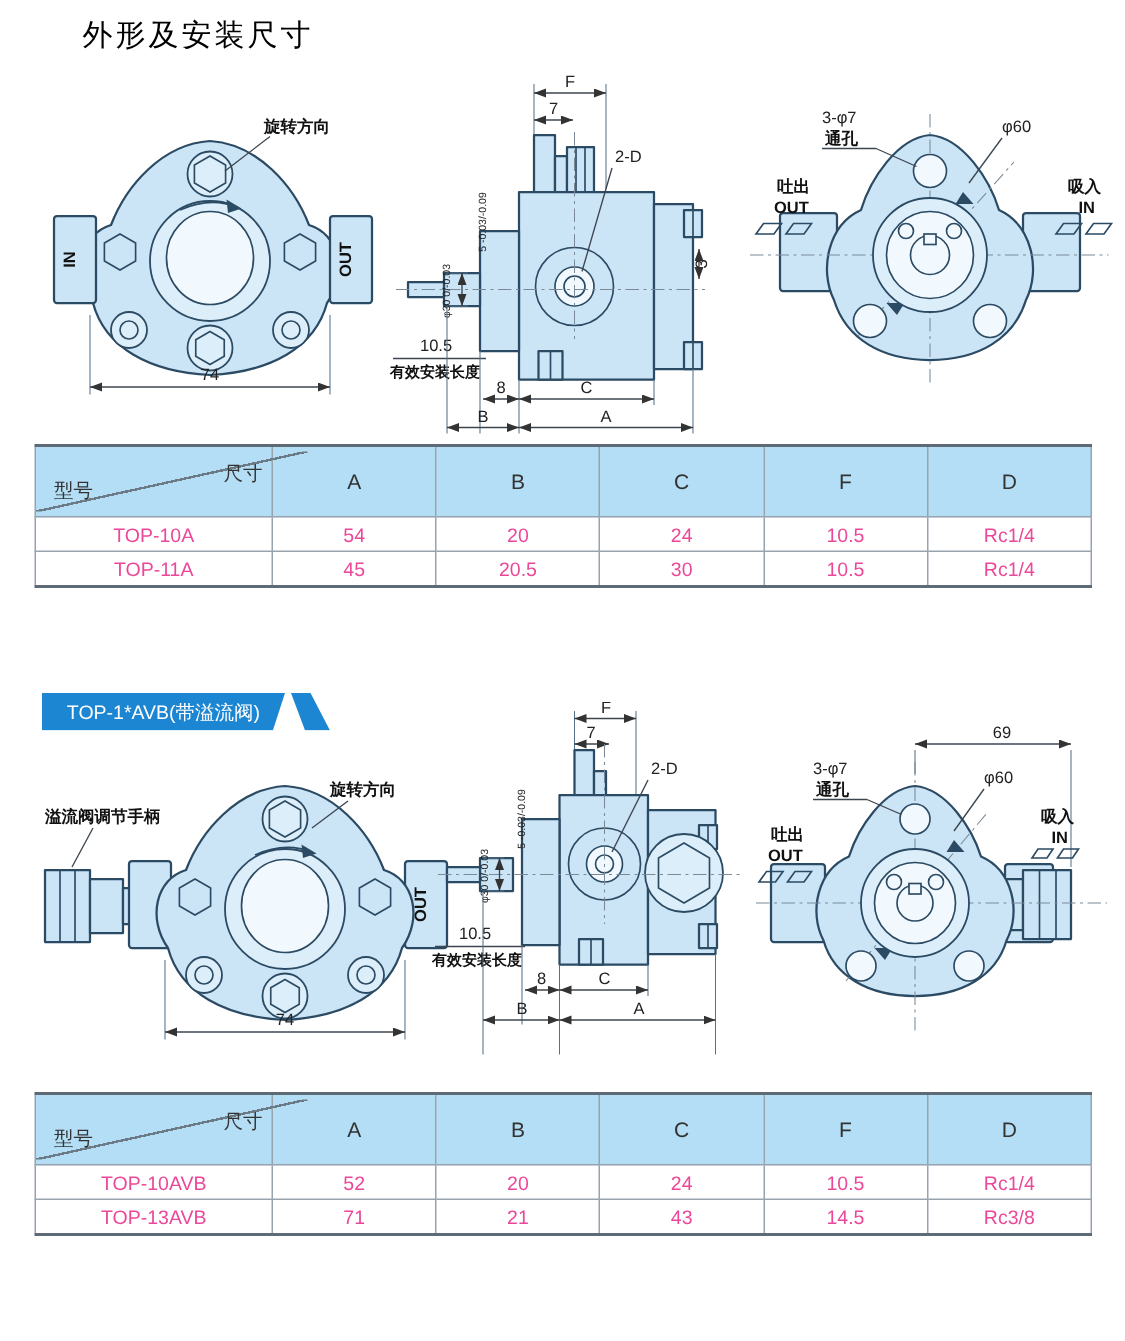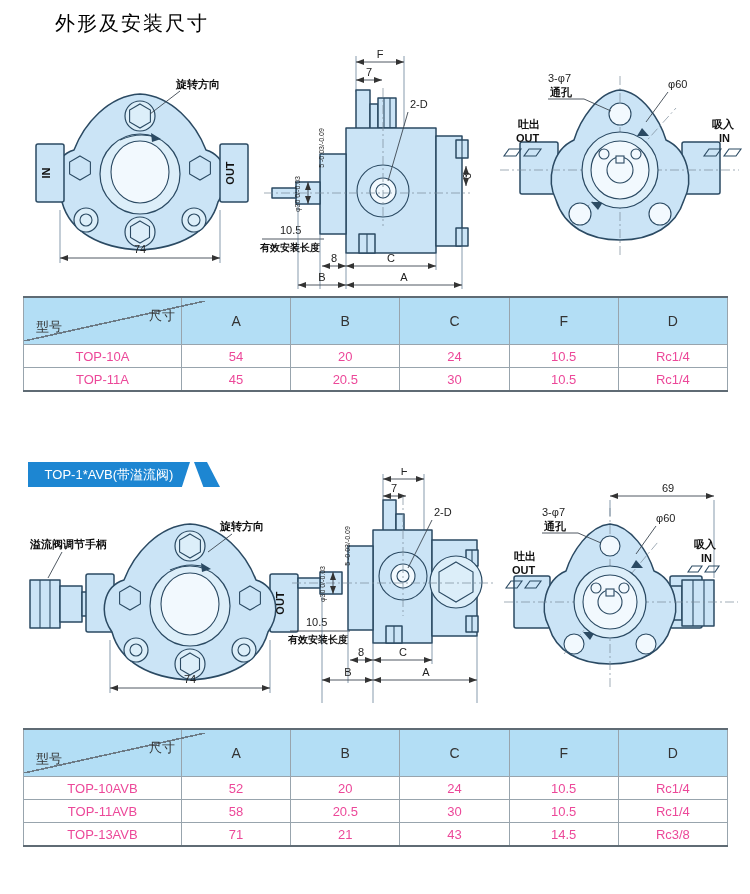--- a/index.html
+++ b/index.html
@@ -400,28 +400,20 @@
     </tr>
     <tr>
       <td>TOP-10AVB</td>
       <td>52</td>
       <td>20</td>
       <td>24</td>
       <td>10.5</td>
       <td>Rc1/4</td>
     </tr>
     <tr>
-      <td>TOP-11AVB</td>
-      <td>58</td>
-      <td>20.5</td>
-      <td>30</td>
-      <td>10.5</td>
-      <td>Rc1/4</td>
-    </tr>
-    <tr>
       <td>TOP-13AVB</td>
       <td>71</td>
       <td>21</td>
       <td>43</td>
       <td>14.5</td>
       <td>Rc3/8</td>
     </tr>
   </tbody>
     </table>
 

